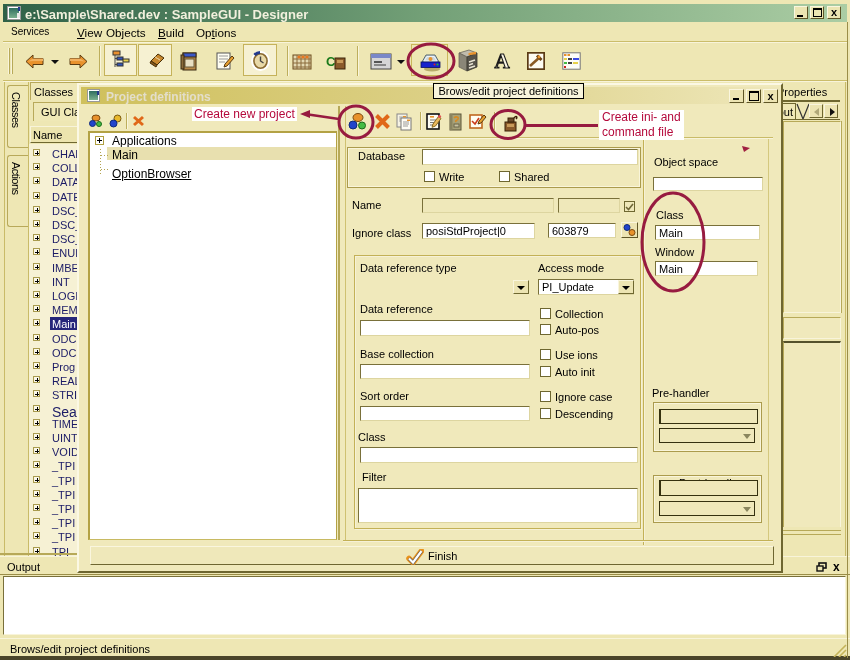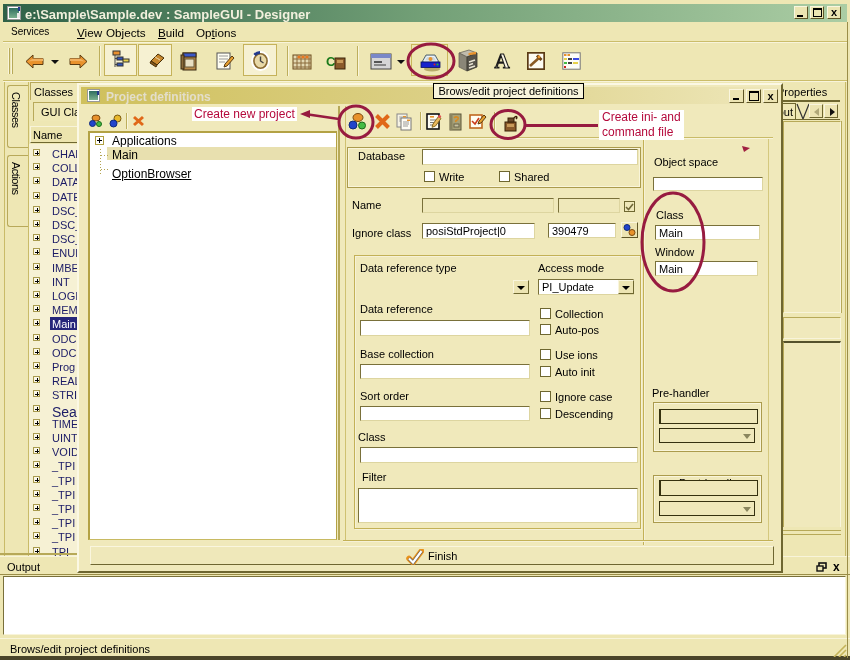--- a/index.html
+++ b/index.html
@@ -20,21 +20,21 @@
 </head>
 <body>
 
 <div class="abs" style="left:3px; top:4px; width:844px; height:18px; background:linear-gradient(90deg,#2f6147 0%,#73a077 50%,#abcda4 100%);"></div>
 
 <div class="abs" style="left:7px; top:6px; width:14px; height:14px; background:#fff; border:1px solid #9a9a9a;">
   <div class="abs" style="left:1px; top:1px; width:10px; height:10px; background:linear-gradient(180deg,#2e6e5e,#7ab08e);"></div>
   <div class="abs" style="left:9px; top:6px; width:3px; height:5px; background:#e8e8e8;"></div>
   <div class="abs" style="left:10px; top:0px; width:2px; height:4px; background:#223a8c;"></div>
 </div>
-<div class="abs" style="left:25px; top:7px; font-size:13px; font-weight:bold; color:#f2f0dd; letter-spacing:0px;">e:\Sample\Sample.dev : SampleGUI - Designer</div>
+<div class="abs" style="left:25px; top:7px; font-size:13px; font-weight:bold; color:#f2f0dd; letter-spacing:0px;">e:\Sample\Shared.dev : SampleGUI - Designer</div>
 
 <div class="abs" style="left:794px; top:6px; width:14px; height:13px; background:#ece5b2; border:1px solid; border-color:#faf6de #5f5627 #5f5627 #faf6de;">
     <div class="abs" style="left:2px; top:8px; width:6px; height:2px; background:#000;"></div>
   </div>
 <div class="abs" style="left:810px; top:6px; width:14px; height:13px; background:#ece5b2; border:1px solid; border-color:#faf6de #5f5627 #5f5627 #faf6de;">
     <div class="abs" style="left:2px; top:1px; width:9px; height:9px; border:1.5px solid #000; border-top-width:2.5px;"></div>
   </div>
 <div class="abs" style="left:827px; top:6px; width:14px; height:13px; background:#ece5b2; border:1px solid; border-color:#faf6de #5f5627 #5f5627 #faf6de; font-weight:bold; font-size:11px; text-align:center; line-height:11px;">x</div>
 
 <div class="abs" style="left:11px; top:26px; font-size:10px;">Services</div>
@@ -492,21 +492,21 @@
 
   <div class="lbl" style="left:273px; top:114px;">Name</div>
   <div class="input dis" style="left:343px; top:113px; width:132px; height:15px;"></div>
   <div class="input dis" style="left:479px; top:113px; width:62px; height:15px;"></div>
   <div class="cb" style="left:545px; top:116px; background:#efe8ba;"><svg width="9" height="9" viewBox="0 0 9 9">
         <path d="M1 4 l2.5 2.5 L8 1" stroke="#6f6738" stroke-width="1.6" fill="none"></path>
       </svg></div>
 
   <div class="lbl" style="left:273px; top:142px;">Ignore class</div>
   <div class="input" style="left:343px; top:138px; width:113px; height:16px;">posiStdProject|0</div>
-  <div class="input" style="left:469px; top:138px; width:68px; height:15px;">390479</div>
+  <div class="input" style="left:469px; top:138px; width:68px; height:15px;">603879</div>
   <div class="abs" style="left:542px; top:137px; width:17px; height:16px; background:#ece4b2; border:1px solid; border-color:#faf6de #5f5627 #5f5627 #faf6de;">
     <svg width="13" height="12" viewBox="0 0 13 12" style="margin:1px">
         <path d="M4 4 L9 8" stroke="#555"></path>
         <circle cx="4" cy="3.5" r="3" fill="#2244cc" stroke="#102a7a"></circle>
         <circle cx="9" cy="8.5" r="3" fill="#e8922c" stroke="#7a4a10"></circle>
       </svg>
   </div>
 
   <div class="lbl" style="left:577px; top:124px;">Class</div>
   <div class="input" style="left:576px; top:140px; width:105px; height:15px;">Main</div>

